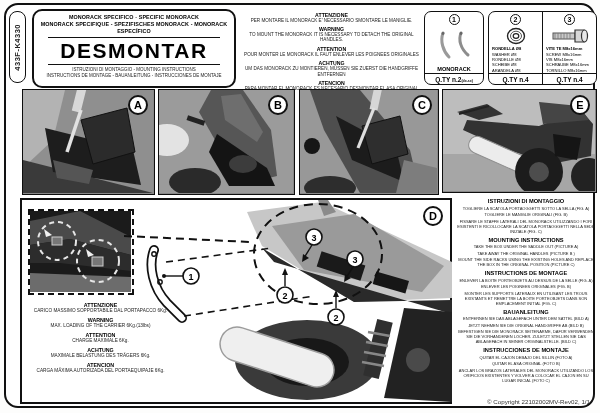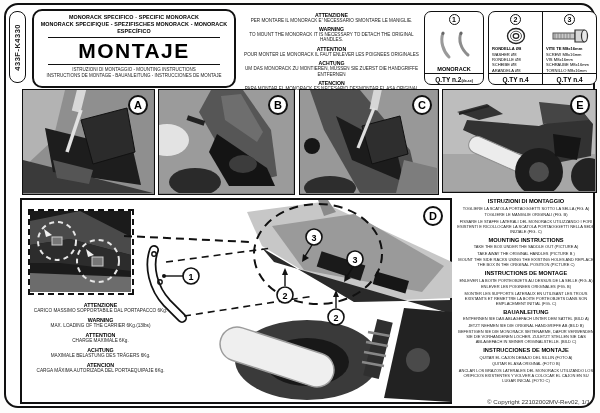--- a/index.html
+++ b/index.html
@@ -62,21 +62,21 @@
   <div class="frame"></div>
 
   <div class="codebox">
     <span>433F-K4330</span>
   </div>
 
   <div class="headbox">
     <div class="ht">MONORACK SPECIFICO  -  SPECIFIC MONORACK</div>
     <div class="ht">MONORACK SPECIFIQUE - SPEZIFISCHES MONORACK - MONORACK ESPECÍFICO</div>
     <div class="hline"></div>
-    <div class="brand">MONTAJE</div>
+    <div class="brand">DESMONTAR</div>
     <div class="hline"></div>
     <div class="hs">ISTRUZIONI DI MONTAGGIO  -  MOUNTING INSTRUCTIONS</div>
     <div class="hs">INSTRUCTIONS DE MONTAGE - BAUANLEITUNG - INSTRUCCIONES DE MONTAJE</div>
   </div>
 
   <div class="topwarn">
     <div class="w-h">ATTENZIONE</div>
     <div class="w-t">PER MONTARE IL MONORACK E'  NECESSARIO SMONTARE LE MANIGLIE.</div>
     <div class="w-h">WARNING</div>
     <div class="w-t">TO MOUNT THE MONORACK IT IS  NECESSARY TO DETACH THE ORIGINAL HANDLES.</div>

